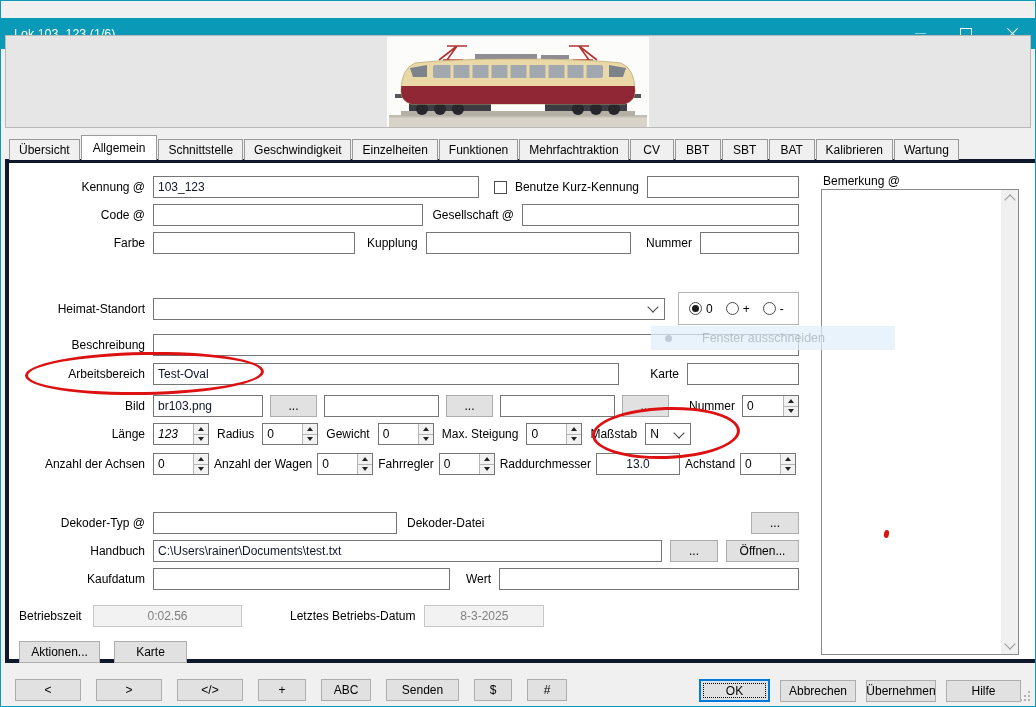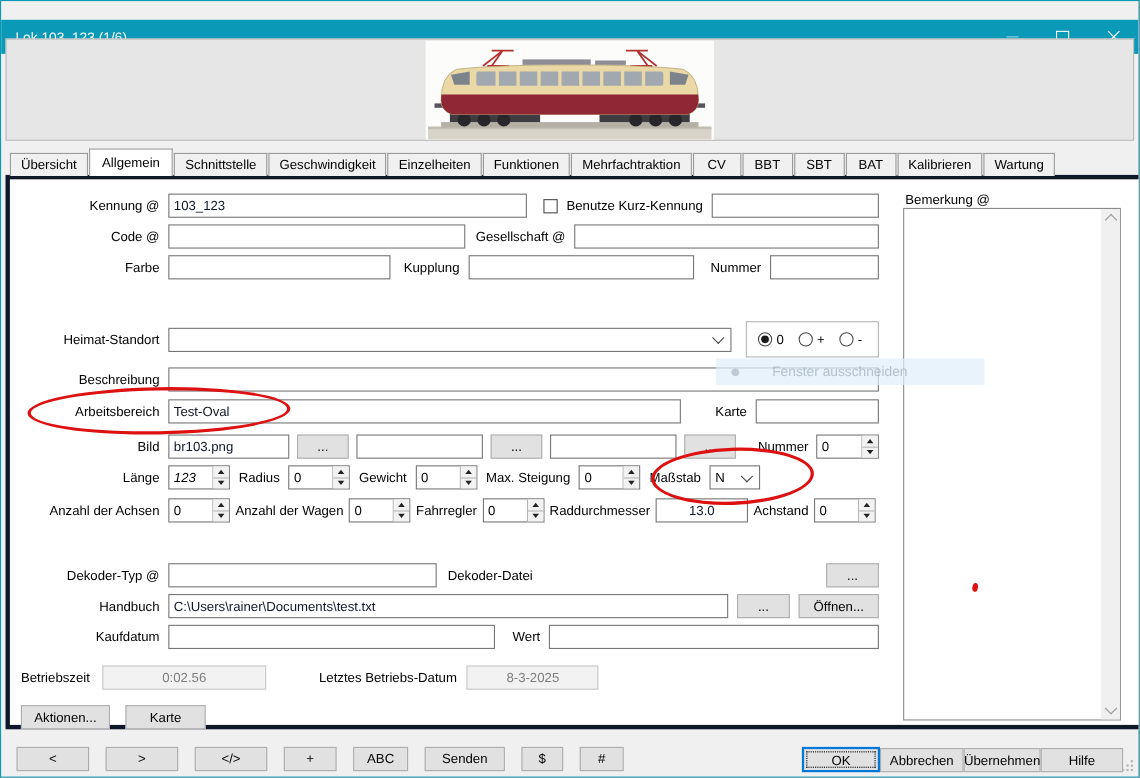--- a/index.html
+++ b/index.html
@@ -51,21 +51,21 @@
   
   .bem-label{position:absolute;left:814px;top:11px;font-size:12px;}
   .bem-box{position:absolute;left:812px;top:26px;width:198px;height:466px;border:1px solid #8a8a8a;background:#fff;box-sizing:border-box;}
   .vsb{position:absolute;right:0;top:0;bottom:0;width:17px;background:#f0f0f0;}
   .vsb .arr{position:absolute;left:0;width:17px;height:17px;display:flex;align-items:center;justify-content:center;}
   .vsb .arr.up{top:0;} .vsb .arr.dn{bottom:0;}
   .chev-up{width:7px;height:7px;border-left:1.4px solid #9a9a9a;border-top:1.4px solid #9a9a9a;transform:rotate(45deg);margin-top:3px;}
   .chev-dn{width:7px;height:7px;border-right:1.4px solid #9a9a9a;border-bottom:1.4px solid #9a9a9a;transform:rotate(45deg);margin-top:-3px;}
   
   .foot-left{position:absolute;left:14px;top:678px;display:flex;gap:15px;}
-  .foot-right{position:absolute;right:14px;top:678px;display:flex;gap:0;align-items:center;}
+  .foot-right{position:absolute;right:14px;top:678px;display:flex;gap:10px;align-items:center;}
   .btn-ok{border:2px solid #0078d7;outline:1px dotted #000;outline-offset:-5px;height:23px;}
   
   .ann-ellipse{position:absolute;border:3px solid #dd1111;border-radius:50%;z-index:20;pointer-events:none;}
   .ann-dot{position:absolute;width:5px;height:8px;background:#dd1111;border-radius:50%;transform:rotate(10deg);z-index:20;pointer-events:none;}
   
   .snip{position:absolute;left:650px;top:325px;width:244px;height:24px;background:rgba(223,238,249,.72);display:flex;align-items:center;z-index:15;pointer-events:none;gap:20px;}
   .snip .bullet{width:7px;height:7px;border-radius:50%;background:rgba(140,155,170,.45);margin:0 10px 0 14px;}
   .snip .stxt{font-size:12.5px;color:rgba(125,138,150,.48);}
   
   .grip{position:absolute;right:4px;bottom:4px;width:11px;height:11px;}

